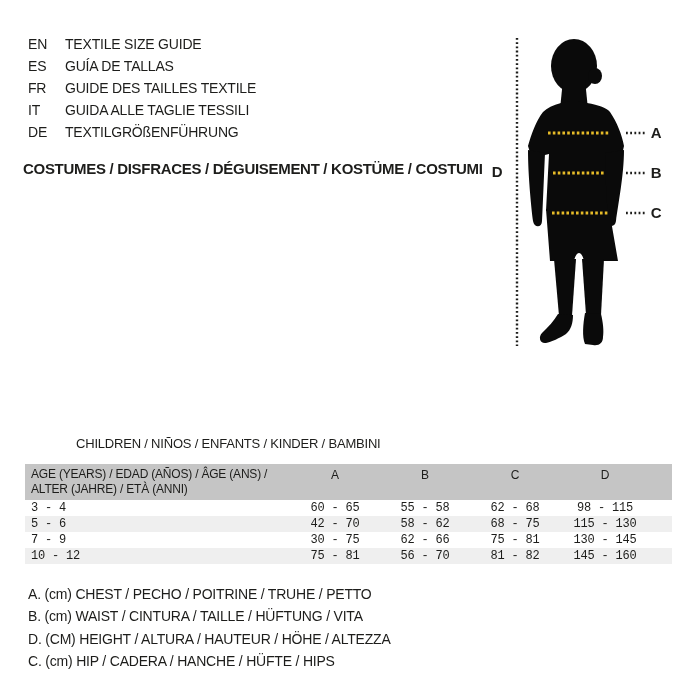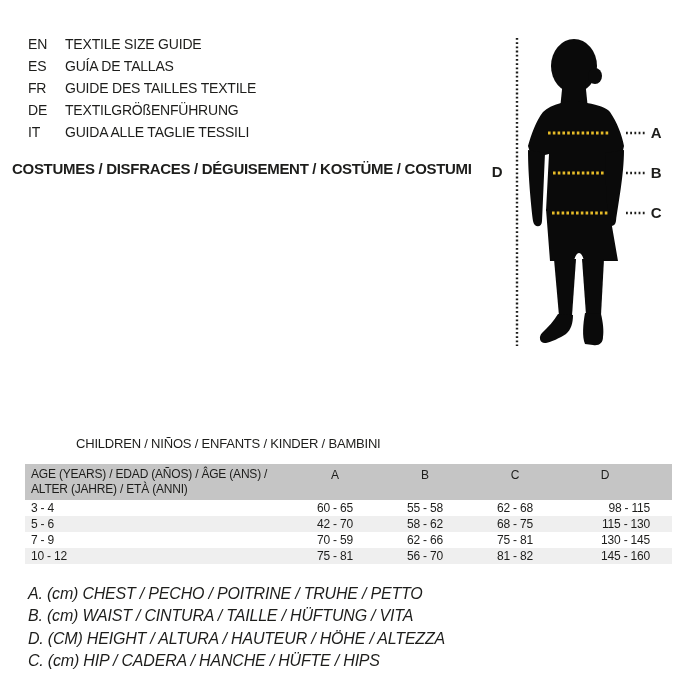--- a/index.html
+++ b/index.html
@@ -22,21 +22,21 @@
     color:var(--ink);
     overflow:hidden;
     letter-spacing:-0.2px;
   }
   
   .lang-block{position:absolute;left:28px;top:33px;}
   .lang-row{display:flex;height:22px;line-height:22px;font-size:14px;}
   .lang-code{width:37px;flex:0 0 37px;}
   
   .category-title{
-    position:absolute;left:12px;top:160px;
+    position:absolute;left:23px;top:160px;
     font-size:15px;font-weight:bold;letter-spacing:-0.3px;
   }
   
   .figure{position:absolute;left:505px;top:25px;width:150px;height:330px;}
   .figure svg{position:absolute;left:0;top:0;}
   .measure-label{
     position:absolute;font-size:15px;font-weight:bold;width:16px;text-align:center;
   }
   .lblA{left:648px;top:124px;}
   .lblB{left:648px;top:164px;}
@@ -61,54 +61,54 @@
     background:var(--hdr-bg);
     min-height:36px;
   }
   .t-header .age-head{
     padding:3px 0 3px 6px;line-height:15px;
   }
   .t-header .col-head{
     padding-top:4px;text-align:center;
   }
   .t-header .col-head:last-child{padding-right:22px;}
-  .t-data{height:16px;line-height:16px;}
+  .t-data{height:16px;line-height:16px;font-family:Liberation Mono, monospace;}
   .t-data:nth-child(odd){background:var(--alt-bg);}
   .t-data .age-cell{padding-left:6px;}
   .t-data .val-cell{text-align:center;}
-  .t-data .val-cell:last-child{padding-right:22px;text-align:right;}
+  .t-data .val-cell:last-child{padding-right:22px;}
   
   .legend{position:absolute;left:28px;top:583px;}
-  .legend-item{height:22.3px;line-height:22.3px;font-size:16px;font-style:italic;}
+  .legend-item{height:22.3px;line-height:22.3px;font-size:14px;}
 </style>
 </head>
 <body>
 
 <div class="canvas">
 
   <div class="lang-block">
     <div class="lang-row">
       <span class="lang-code">EN</span>
       <span class="lang-label">TEXTILE SIZE GUIDE</span>
     </div>
     <div class="lang-row">
       <span class="lang-code">ES</span>
       <span class="lang-label">GUÍA DE TALLAS</span>
     </div>
     <div class="lang-row">
       <span class="lang-code">FR</span>
       <span class="lang-label">GUIDE DES TAILLES TEXTILE</span>
     </div>
     <div class="lang-row">
+      <span class="lang-code">IT</span>
+      <span class="lang-label">GUIDA ALLE TAGLIE TESSILI</span>
+    </div>
+    <div class="lang-row">
       <span class="lang-code">DE</span>
       <span class="lang-label">TEXTILGRÖßENFÜHRUNG</span>
-    </div>
-    <div class="lang-row">
-      <span class="lang-code">IT</span>
-      <span class="lang-label">GUIDA ALLE TAGLIE TESSILI</span>
     </div>
   </div>
 
   <div class="category-title">COSTUMES / DISFRACES / DÉGUISEMENT / KOSTÜME / COSTUMI</div>
 
   <div class="figure">
     <svg width="150" height="330" viewBox="0 0 150 330">
 
       <line x1="12" y1="13" x2="12" y2="321" style="stroke:var(--ink)" stroke-width="2.4" stroke-dasharray="1.8 2.4"></line>
 
@@ -164,21 +164,21 @@
     </div>
     <div class="t-row t-data">
       <div class="age-cell">5 - 6</div>
       <div class="val-cell">42 - 70</div>
       <div class="val-cell">58 - 62</div>
       <div class="val-cell">68 - 75</div>
       <div class="val-cell">115 - 130</div>
     </div>
     <div class="t-row t-data">
       <div class="age-cell">7 - 9</div>
-      <div class="val-cell">70 - 59</div>
+      <div class="val-cell">30 - 75</div>
       <div class="val-cell">62 - 66</div>
       <div class="val-cell">75 - 81</div>
       <div class="val-cell">130 - 145</div>
     </div>
     <div class="t-row t-data">
       <div class="age-cell">10 - 12</div>
       <div class="val-cell">75 - 81</div>
       <div class="val-cell">56 - 70</div>
       <div class="val-cell">81 - 82</div>
       <div class="val-cell">145 - 160</div>

